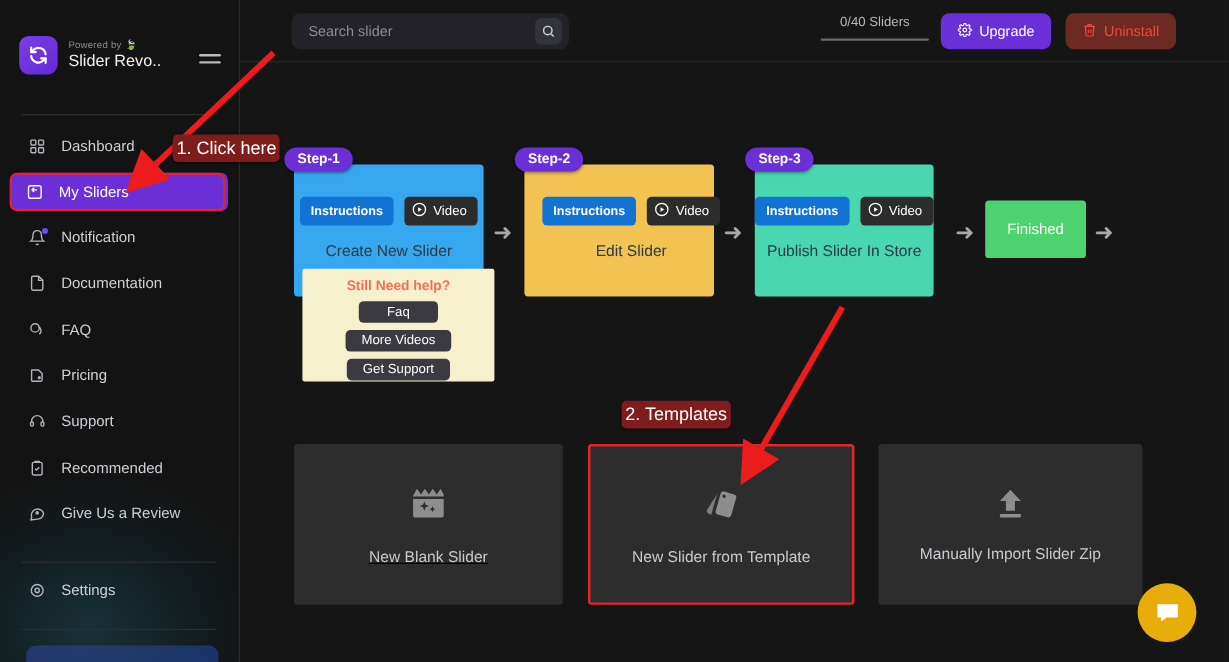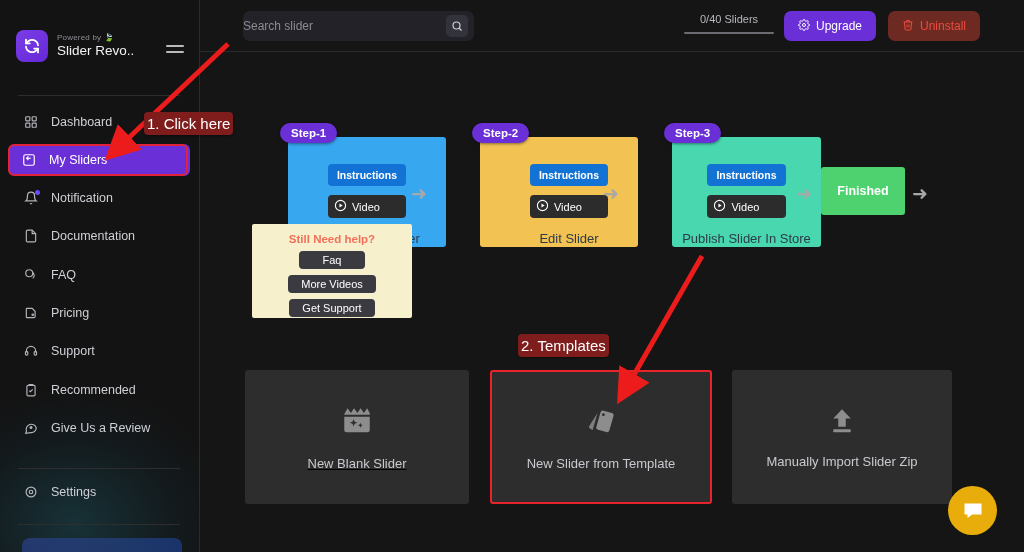--- a/index.html
+++ b/index.html
@@ -72,21 +72,21 @@
   }
 
   
   #topbar { position: absolute; left: 200px; top: 0; width: 824px; height: 52px; background:#151515; border-bottom:1px solid #2b2b2b;}
   #search-wrap {
     position:absolute; left:43px; top:11px; width:231px; height:30px;
     background:#222228; border-radius:7px; display:flex; align-items:center;
   }
   #search-input{
     flex:1; background:transparent; border:none; outline:none;
-    color:#9a9aa2; font-size:12px; padding-left:0;
+    color:#9a9aa2; font-size:12px; padding-left:14px;
     font-family:"Liberation Sans", sans-serif;
   }
   #search-input::placeholder{color:#8b8b93;}
   #search-btn{
     width:22px;height:22px;margin-right:6px;border-radius:5px;background:#33333c;
     display:flex;align-items:center;justify-content:center;color:#cfcfd6;border:none;cursor:pointer;
   }
   #slider-count{ position:absolute; left:484px; top:13px; width:90px; text-align:center; }
   #slider-count .cnt{ font-size:11px; color:#b6b6be; }
   #slider-count .bar{ margin-top:7px; height:2px; background:#6b6b73; border-radius:2px;}
@@ -99,46 +99,46 @@
     position:absolute; left:688px; top:11px; height:30px; padding:0 14px;
     background:#6d2a22; border:none; border-radius:7px; color:#ef4a3c; font-size:12px;
     display:flex; align-items:center; gap:6px; cursor:pointer; font-family:"Liberation Sans",sans-serif;
   }
 
   
   #main { position:absolute; left:200px; top:52px; width:824px; height:500px; background:#151515; }
 
   .step-card{
     position:absolute; top:85px; height:110px; border-radius:3px;
-    display:flex; flex-direction:column; align-items:center;margin-left:43px;
+    display:flex; flex-direction:column; align-items:center;
   }
   .step-badge{
     position:absolute; top:-14px; left:-8px; padding:4px 11px; border-radius:13px;
     background:#6a2fd6; color:#fff; font-size:11.5px; font-weight:bold; z-index:3;
     box-shadow:0 1px 3px rgba(0,0,0,.45);
   }
-  .step-btns{ display:flex; gap:9px; margin-top:27px;flex-direction:column; }
+  .step-btns{ display:flex; gap:9px; margin-top:27px; }
   .btn-instructions{
     background:#1273d4; color:#fff; font-size:10.5px; font-weight:bold;
     padding:5px 9px; border-radius:4px; border:none; cursor:pointer;
     font-family:"Liberation Sans",sans-serif;
   }
   .btn-video{
     background:#2c2c2c; color:#fff; font-size:11px; padding:4px 9px 4px 6px;
     border-radius:4px; border:none; cursor:pointer; display:flex; align-items:center; gap:5px;
     font-family:"Liberation Sans",sans-serif;
   }
   .step-label{ margin-top:13px; font-size:13px; color:#2c3b47; }
 
   .chev{ position:absolute; top:130px; color:#a8a8a8; font-size:19px; }
 
   #finished{
     position:absolute; left:621px; top:115px; width:84px; height:48px;
     background:#4ed16f; border-radius:3px; color:#fff; font-size:12.5px;
-    display:flex; align-items:center; justify-content:center;font-weight:bold;
+    display:flex; align-items:center; justify-content:center;
   }
 
   
   #help-box{
     position:absolute; left:52px; top:172px; width:160px; height:94px;
     background:#f7f0cd; border-radius:2px;
     display:flex; flex-direction:column; align-items:center; padding-top:9px;
   }
   #help-title{ color:#f2705a; font-size:11.5px; font-weight:bold; }
   .help-btn{

